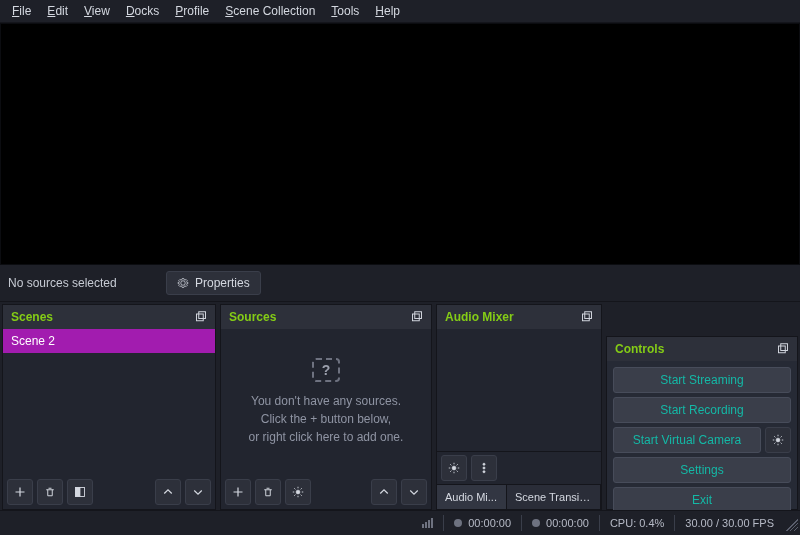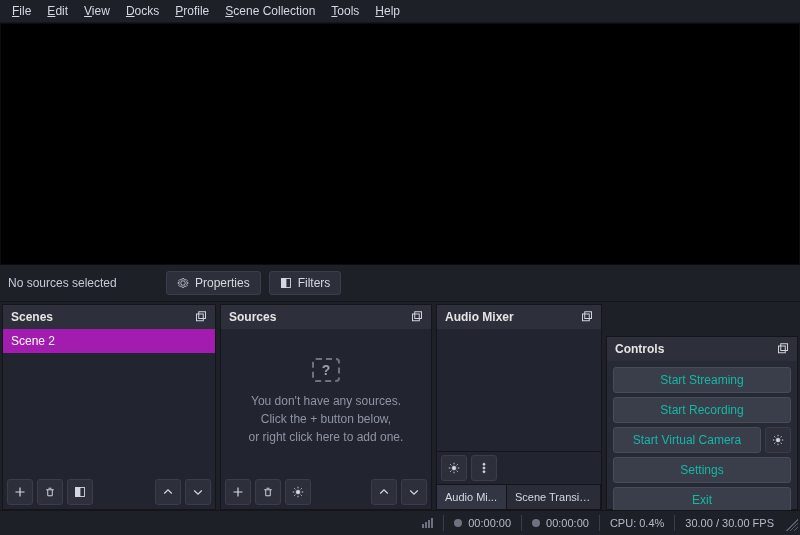--- a/index.html
+++ b/index.html
@@ -78,21 +78,21 @@
 .dock.audio { flex: 0 0 166px; }
 .dock.controls { flex: 1; margin-top: 32px; }
 
 .dock-header {
   display: flex;
   align-items: center;
   justify-content: space-between;
   background: #2d303a;
   padding: 5px 8px;
   font-weight: 600;
-  color: #e5e5e5;
+  color: #84cc16;
 }
 .dock-body {
   flex: 1;
   background: #22252f;
   overflow: hidden;
   position: relative;
 }
 .dock-footer {
   display: flex;
   gap: 4px;
@@ -231,29 +231,20 @@
 
 <div class="source-toolbar">
   <span class="label">No sources selected</span>
   <button class="btn">
     <span class="icon">
       <svg viewBox="0 0 16 16">
           <path d="M8 5a3 3 0 100 6 3 3 0 000-6zm7 3l-1.6-.5-.5-1.2.8-1.5-1.5-1.5-1.5.8-1.2-.5L9 2H7l-.5 1.6-1.2.5-1.5-.8L2.3 4.8l.8 1.5-.5 1.2L1 8l1.6.5.5 1.2-.8 1.5 1.5 1.5 1.5-.8 1.2.5L7 14h2l.5-1.6 1.2-.5 1.5.8 1.5-1.5-.8-1.5.5-1.2L15 8z" fill="none" stroke-width="1"></path>
         </svg>
     </span>
     <span>Properties</span>
-  </button>
-  <button class="btn">
-    <span class="icon">
-      <svg viewBox="0 0 16 16">
-          <rect x="2" y="2" width="12" height="12" fill="none" stroke-width="1.2"></rect>
-          <rect x="2" y="2" width="6" height="12"></rect>
-        </svg>
-    </span>
-    <span>Filters</span>
   </button>
 </div>
 
 <div class="docks">
 
   <div class="dock scenes">
     <div class="dock-header">
       <span>Scenes</span>
       <span class="icon">
           <svg viewBox="0 0 16 16">

